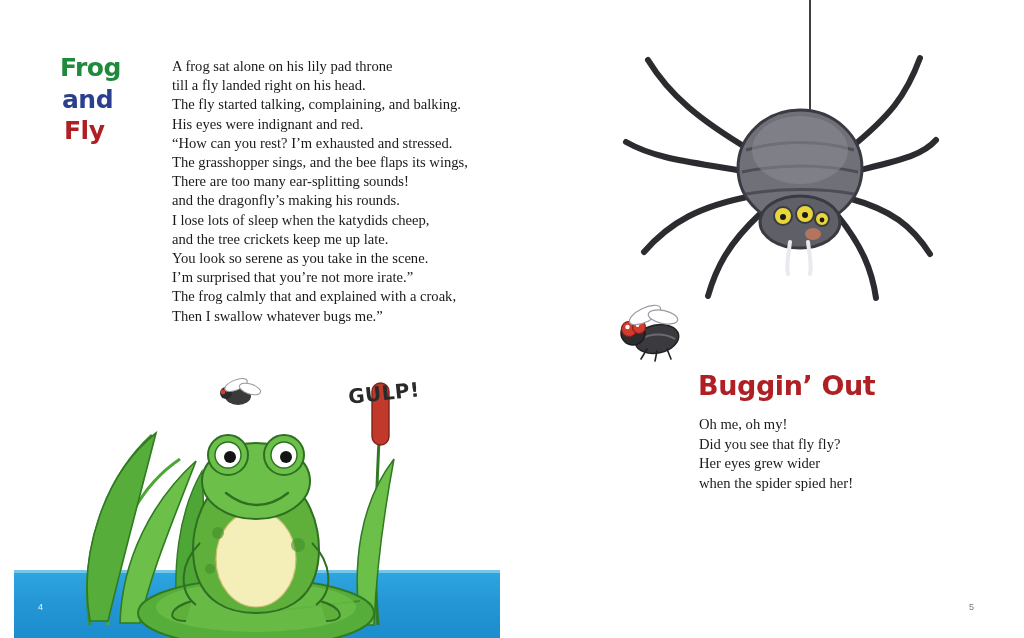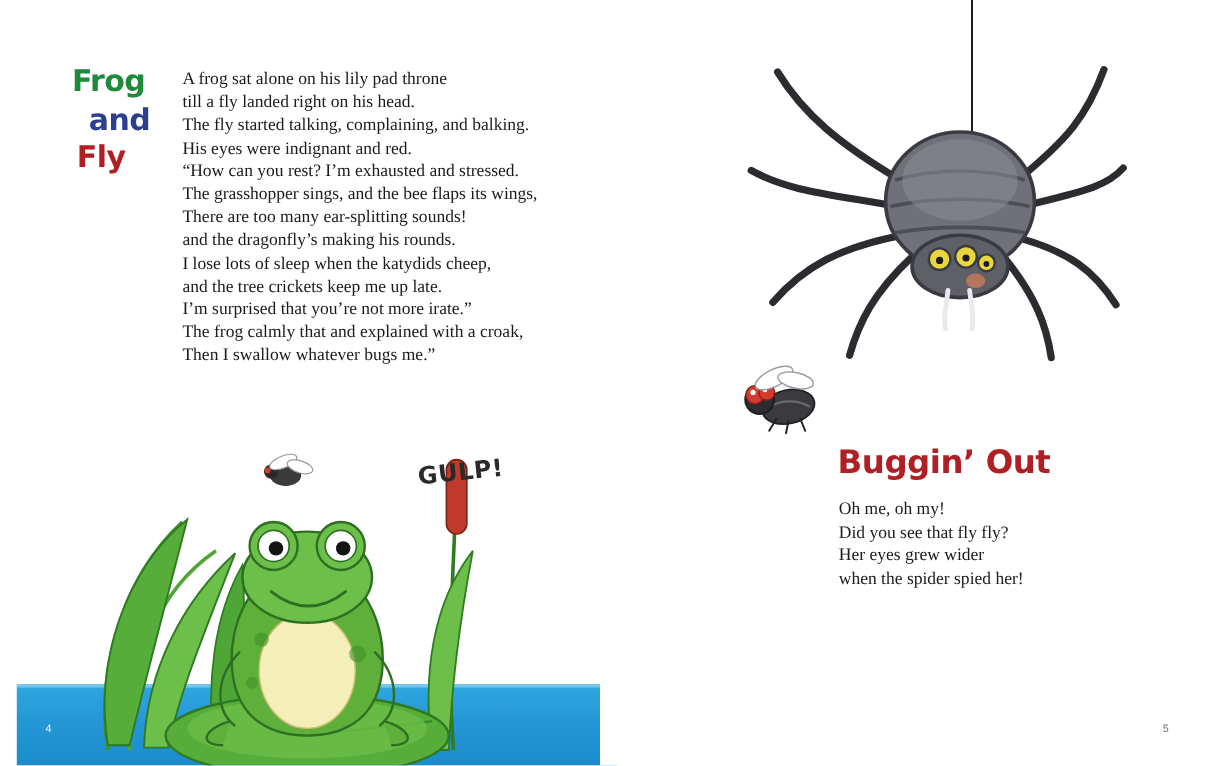--- a/index.html
+++ b/index.html
@@ -19,26 +19,26 @@
   .poem-title{
     position:absolute;
     left:60px;top:52px;width:86px;
     font-family:"DejaVu Sans", sans-serif;
     font-weight:bold;
     font-size:25px;
     line-height:1.26;
     letter-spacing:-0.5px;
   }
   .poem-title .w1{color:#1f8a3b;display:block;}
-  .poem-title .w2{color:#2b3f8f;display:block;margin-left:14px;}
+  .poem-title .w2{color:#2b3f8f;display:block;margin-left:2px;}
   .poem-title .w3{color:#b01f24;display:block;margin-left:4px;}
 
   .poem-body{
     position:absolute;
-    left:152px;top:57px;width:310px;
+    left:172px;top:57px;width:310px;
     font-size:14.6px;
     line-height:19.2px;
     color:#1a1a1a;
   }
   .poem-body div{white-space:nowrap;}
 
   
   .water{
     position:absolute;left:14px;bottom:0;width:500px;height:68px;
     background:linear-gradient(180deg,#2ea7e0 0%, #2697d6 45%, #1b8ccc 100%);
@@ -98,20 +98,21 @@
       <div>A frog sat alone on his lily pad throne</div>
       <div>till a fly landed right on his head.</div>
       <div>The fly started talking, complaining, and balking.</div>
       <div>His eyes were indignant and red.</div>
       <div>“How can you rest? I’m exhausted and stressed.</div>
       <div>The grasshopper sings, and the bee flaps its wings,</div>
       <div>There are too many ear-splitting sounds!</div>
       <div>and the dragonfly’s making his rounds.</div>
       <div>I lose lots of sleep when the katydids cheep,</div>
       <div>and the tree crickets keep me up late.</div>
+      <div>You look so serene as you take in the scene.</div>
       <div>I’m surprised that you’re not more irate.”</div>
       <div>The frog calmly that and explained with a croak,</div>
       <div>Then I swallow whatever bugs me.”</div>
     </div>
 
     <div class="water"></div>
 
     <div class="frog-art">
       <svg width="400" height="275" viewBox="0 0 400 275" xmlns="http://www.w3.org/2000/svg">
 

